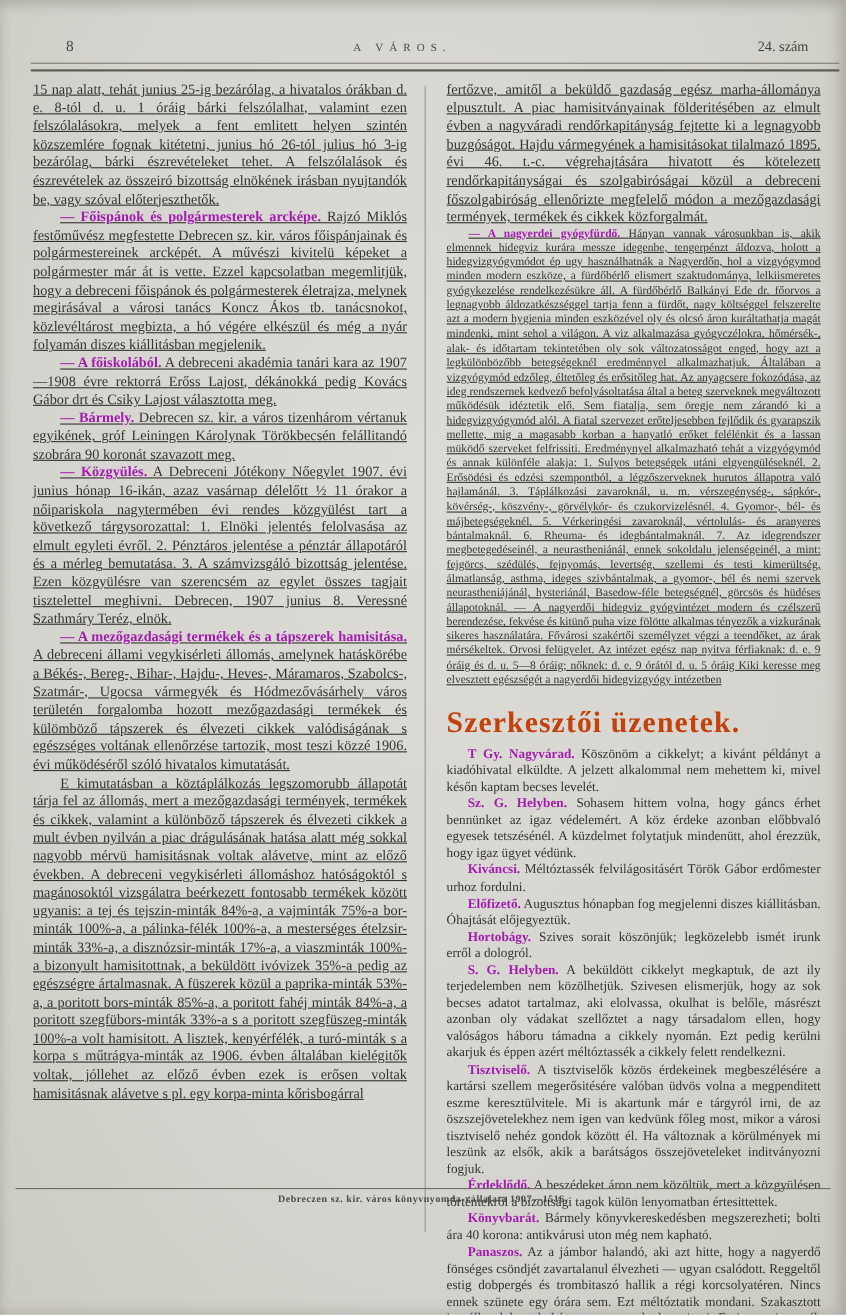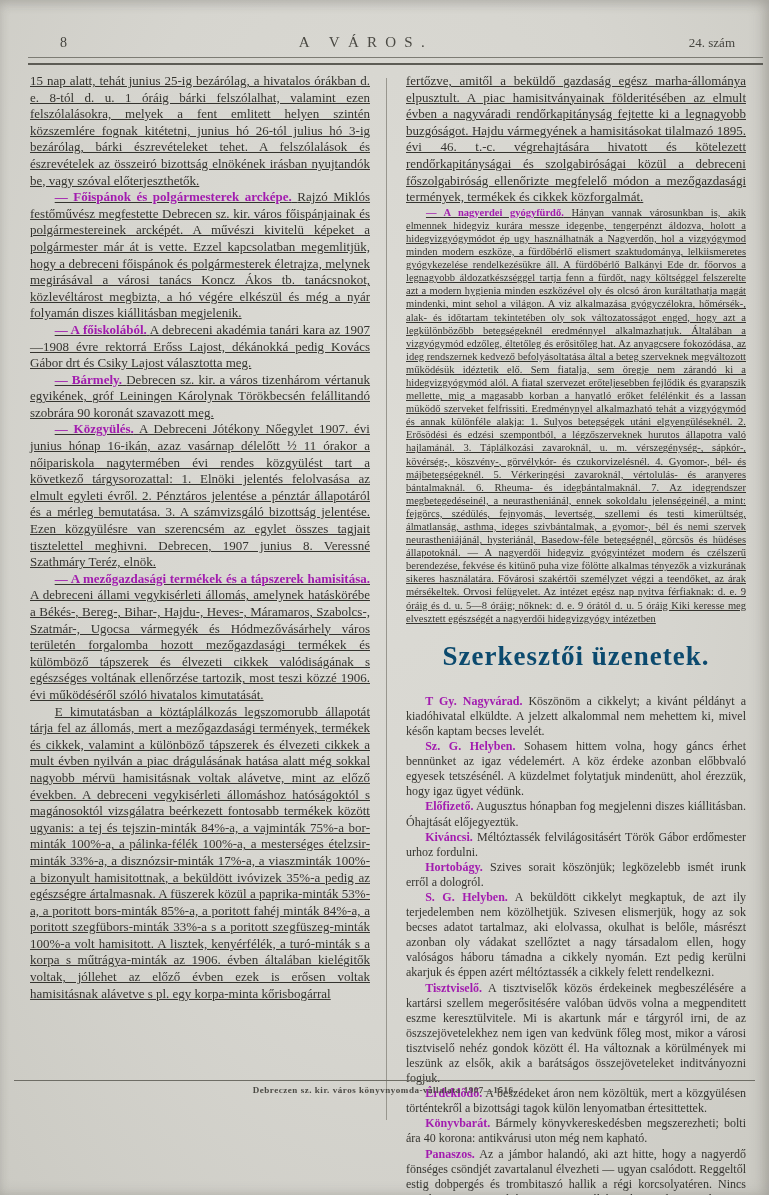--- a/index.html
+++ b/index.html
@@ -7,34 +7,34 @@
     width:769px;height:1195px;overflow:hidden;
     background:radial-gradient(ellipse at 50% 38%, #dcdbd5 0%, #d6d5cf 55%, #cbcac3 100%);
     font-family:"Liberation Serif", serif;
     color:#35342f;
   }
   .page{position:relative;width:769px;height:1195px;overflow:hidden;
     box-shadow:inset -6px 0 14px rgba(90,88,80,.25), inset 0 4px 10px rgba(90,88,80,.15);}
   
   .hdr{display:flex;align-items:baseline;justify-content:space-between;
     padding:34px 34px 6px 60px;font-size:14px;color:#45443e;}
-  .masthead{letter-spacing:.55em;font-size:15px;color:#4a4943;}
+  .masthead{letter-spacing:.55em;font-size:10px;color:#4a4943;}
   .issue{font-size:13px;margin-left:24px;}
   .hdr-rule{margin:0 6px 0 28px;height:5px;border-top:1px solid #7d7c74;border-bottom:2px solid #5d5c55;}
   
   .cols{display:flex;gap:36px;padding:8px 22px 0 30px;}
   .col{width:340px;}
   .vrule{position:absolute;left:386px;top:78px;height:1042px;width:1px;background:#98968e;}
   
   .para{margin:0;text-align:justify;font-size:13px;line-height:16.6px;hyphens:auto;text-decoration:underline;}
   .para.indent{text-indent:1.9em;}
   .lead{font-weight:bold;color:#a21caf;}
   .small .para, .para.small{font-size:10.5px;line-height:13.1px;}
   
-  .ed-title{margin:16px 0 22px;text-align:center;font-size:27px;letter-spacing:1px;color:#0c4a6e;}
+  .ed-title{margin:16px 0 6px;text-align:left;font-size:27px;letter-spacing:1px;color:#c2410c;}
   .ed-item{margin:0;text-align:justify;text-indent:1.6em;font-size:12px;line-height:15.1px;hyphens:auto;}
   
   .footer{position:absolute;left:0;right:0;top:1080px;}
   .foot-rule{border-top:1px solid #6e6d65;margin:0 14px 4px 14px;}
   .imprint{text-align:center;font-size:9px;letter-spacing:.06em;color:#4b4a44;font-weight:bold;}
 </style>
 </head>
 <body>
 
 <div class="page">
@@ -60,22 +60,22 @@
     </div>
 
     <div class="col">
       <p class="para"><span>fertőzve, amitől a beküldő gazdaság egész marha-állománya elpusztult. A piac hamisitványainak földeritésében az elmult évben a nagyváradi rendőrkapitányság fejtette ki a legnagyobb buzgóságot. Hajdu vármegyének a hamisitásokat tilalmazó 1895. évi 46. t.-c. végrehajtására hivatott és kötelezett rendőrkapitányságai és szolgabiróságai közül a debreceni főszolgabiróság ellenőrizte megfelelő módon a mezőgazdasági termények, termékek és cikkek közforgalmát.</span></p>
       <p class="para small indent"><strong class="lead">— A nagyerdei gyógyfürdő.</strong> <span>Hányan vannak városunkban is, akik elmennek hidegviz kurára messze idegenbe, tengerpénzt áldozva, holott a hidegvizgyógymódot ép ugy használhatnák a Nagyerdőn, hol a vizgyógymod minden modern eszköze, a fürdőbérlő elismert szaktudománya, lelkiismeretes gyógykezelése rendelkezésükre áll. A fürdőbérlő Balkányi Ede dr. főorvos a legnagyobb áldozatkészséggel tartja fenn a fürdőt, nagy költséggel felszerelte azt a modern hygienia minden eszközével oly és olcsó áron kuráltathatja magát mindenki, mint sehol a világon. A viz alkalmazása gyógyczélokra, hőmérsék-, alak- és időtartam tekintetében oly sok változatosságot enged, hogy azt a legkülönbözőbb betegségeknél eredménnyel alkalmazhatjuk. Általában a vizgyógymód edzőleg, éltetőleg és erősitőleg hat. Az anyagcsere fokozódása, az ideg rendszernek kedvező befolyásoltatása által a beteg szerveknek megváltozott működésük idéztetik elő. Sem fiatalja, sem öregje nem zárandó ki a hidegvizgyógymód alól. A fiatal szervezet erőteljesebben fejlődik és gyarapszik mellette, mig a magasabb korban a hanyatló erőket felélénkit és a lassan müködő szerveket felfrissiti. Eredménynyel alkalmazható tehát a vizgyógymód és annak különféle alakja: 1. Sulyos betegségek utáni elgyengüléseknél. 2. Erősödési és edzési szempontból, a légzőszerveknek hurutos állapotra való hajlamánál. 3. Táplálkozási zavaroknál, u. m. vérszegénység-, sápkór-, kövérség-, köszvény-, görvélykór- és czukorvizelésnél. 4. Gyomor-, bél- és májbetegségeknél. 5. Vérkeringési zavaroknál, vértolulás- és aranyeres bántalmaknál. 6. Rheuma- és idegbántalmaknál. 7. Az idegrendszer megbetegedéseinél, a neurastheniánál, ennek sokoldalu jelenségeinél, a mint: fejgörcs, szédülés, fejnyomás, levertség, szellemi és testi kimerültség, álmatlanság, asthma, ideges szivbántalmak, a gyomor-, bél és nemi szervek neurastheniájánál, hysteriánál, Basedow-féle betegségnél, görcsös és hüdéses állapotoknál. — A nagyerdői hidegviz gyógyintézet modern és czélszerű berendezése, fekvése és kitünő puha vize fölötte alkalmas tényezők a vizkurának sikeres használatára. Fővárosi szakértői személyzet végzi a teendőket, az árak mérsékeltek. Orvosi felügyelet. Az intézet egész nap nyitva férfiaknak: d. e. 9 óráig és d. u. 5—8 óráig; nőknek: d. e. 9 órától d. u. 5 óráig Kiki keresse meg elvesztett egészségét a nagyerdői hidegvizgyógy intézetben</span></p>
 
       <h2 class="ed-title">Szerkesztői üzenetek.</h2>
 
       <p class="ed-item"><strong class="lead">T Gy. Nagyvárad.</strong> <span>Köszönöm a cikkelyt; a kivánt példányt a kiadóhivatal elküldte. A jelzett alkalommal nem mehettem ki, mivel későn kaptam becses levelét.</span></p>
       <p class="ed-item"><strong class="lead">Sz. G. Helyben.</strong> <span>Sohasem hittem volna, hogy gáncs érhet bennünket az igaz védelemért. A köz érdeke azonban előbbvaló egyesek tetszésénél. A küzdelmet folytatjuk mindenütt, ahol érezzük, hogy igaz ügyet védünk.</span></p>
+      <p class="ed-item"><strong class="lead">Kiváncsi.</strong> <span>Méltóztassék felvilágositásért Török Gábor erdőmester urhoz fordulni.</span></p>
       <p class="ed-item"><strong class="lead">Előfizető.</strong> <span>Augusztus hónapban fog megjelenni diszes kiállitásban. Óhajtását előjegyeztük.</span></p>
-      <p class="ed-item"><strong class="lead">Kiváncsi.</strong> <span>Méltóztassék felvilágositásért Török Gábor erdőmester urhoz fordulni.</span></p>
       <p class="ed-item"><strong class="lead">Hortobágy.</strong> <span>Szives sorait köszönjük; legközelebb ismét irunk erről a dologról.</span></p>
       <p class="ed-item"><strong class="lead">S. G. Helyben.</strong> <span>A beküldött cikkelyt megkaptuk, de azt ily terjedelemben nem közölhetjük. Szivesen elismerjük, hogy az sok becses adatot tartalmaz, aki elolvassa, okulhat is belőle, másrészt azonban oly vádakat szellőztet a nagy társadalom ellen, hogy valóságos háboru támadna a cikkely nyomán. Ezt pedig kerülni akarjuk és éppen azért méltóztassék a cikkely felett rendelkezni.</span></p>
       <p class="ed-item"><strong class="lead">Tisztviselő.</strong> <span>A tisztviselők közös érdekeinek megbeszélésére a kartársi szellem megerősitésére valóban üdvös volna a megpenditett eszme keresztülvitele. Mi is akartunk már e tárgyról irni, de az öszszejövetelekhez nem igen van kedvünk főleg most, mikor a városi tisztviselő nehéz gondok között él. Ha változnak a körülmények mi leszünk az elsők, akik a barátságos összejöveteleket inditványozni fogjuk.</span></p>
       <p class="ed-item"><strong class="lead">Érdeklődő.</strong> <span>A beszédeket áron nem közöltük, mert a közgyülésen történtekről a bizottsági tagok külön lenyomatban értesittettek.</span></p>
       <p class="ed-item"><strong class="lead">Könyvbarát.</strong> <span>Bármely könyvkereskedésben megszerezheti; bolti ára 40 korona: antikvárusi uton még nem kapható.</span></p>
       <p class="ed-item"><strong class="lead">Panaszos.</strong> <span>Az a jámbor halandó, aki azt hitte, hogy a nagyerdő fönséges csöndjét zavartalanul élvezheti — ugyan csalódott. Reggeltől estig dobpergés és trombitaszó hallik a régi korcsolyatéren. Nincs ennek szünete egy órára sem. Ezt méltóztatik mondani. Szakasztott igy áll a dolog, de hát ezen nem tudunk segiteni. Emiatt ne is tessék tehát panaszt tenni.</span></p>
     </div>
 
   </div>
 

